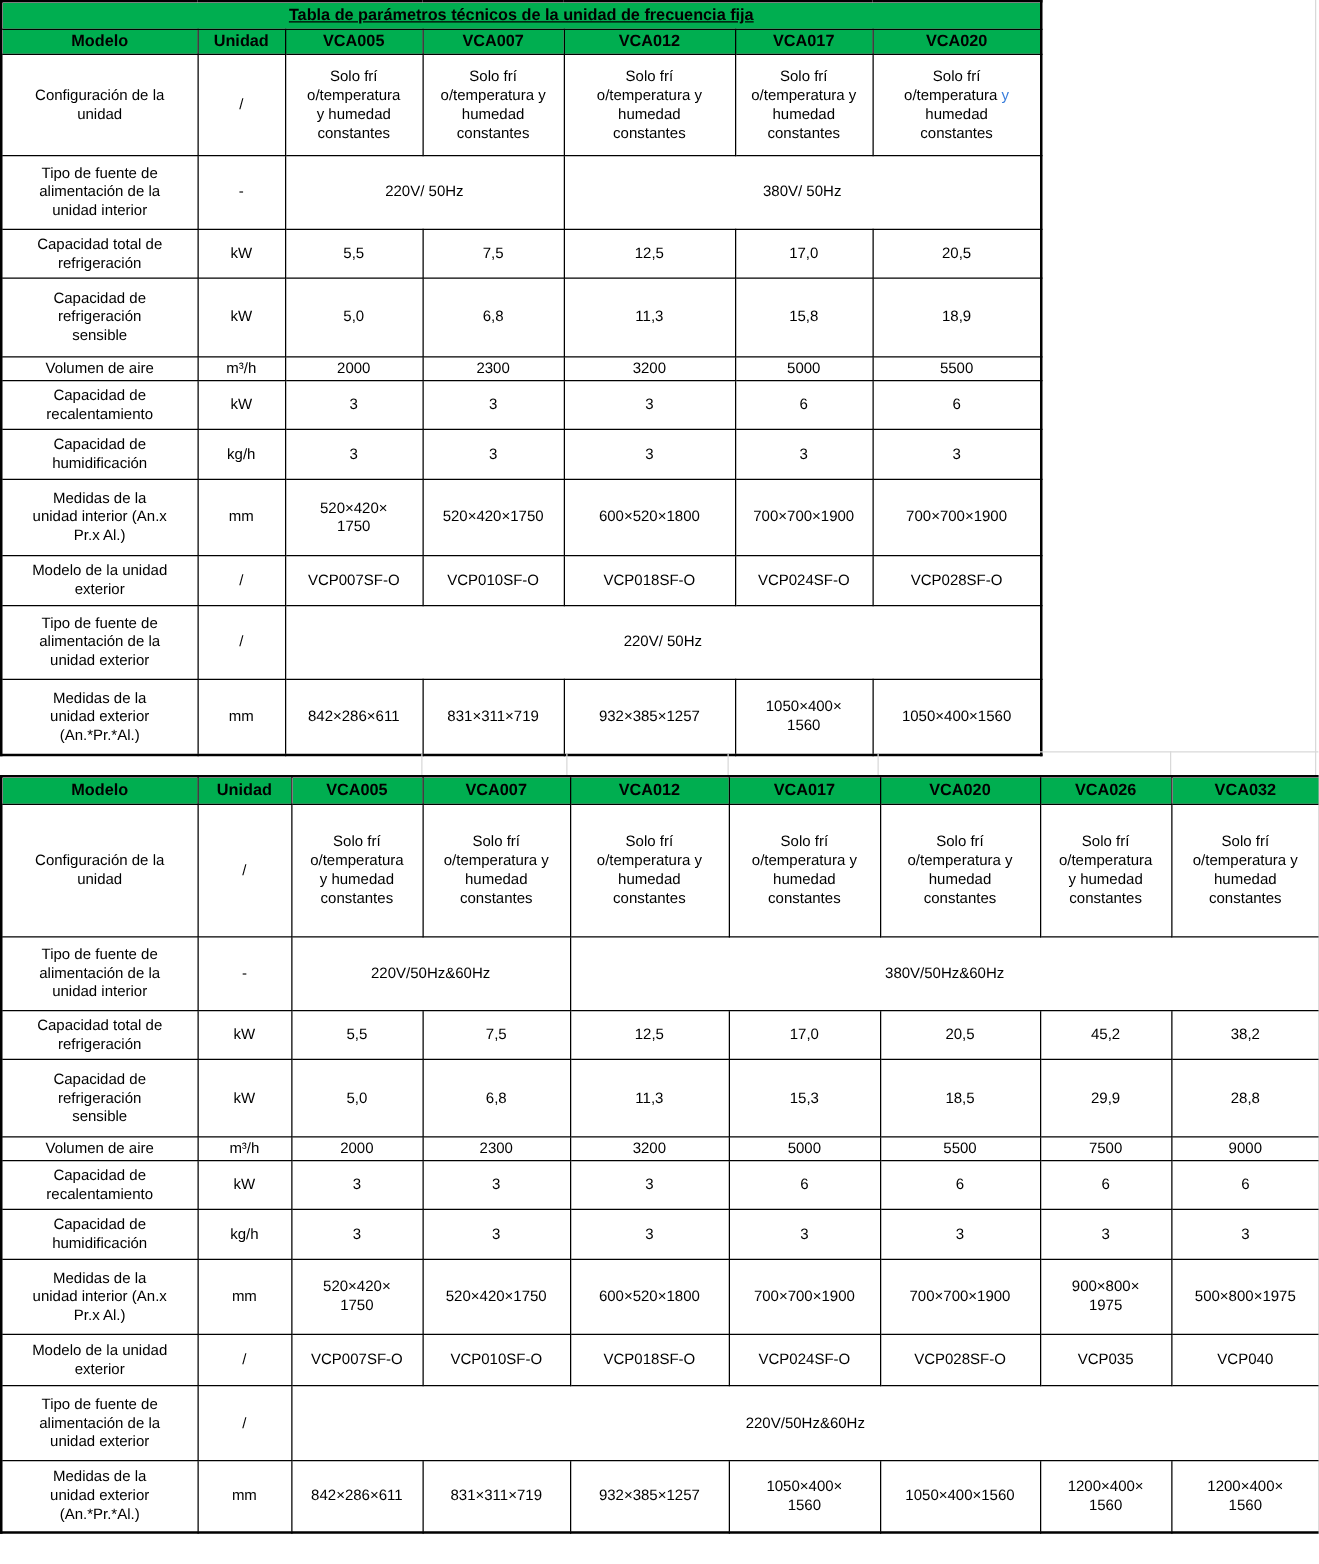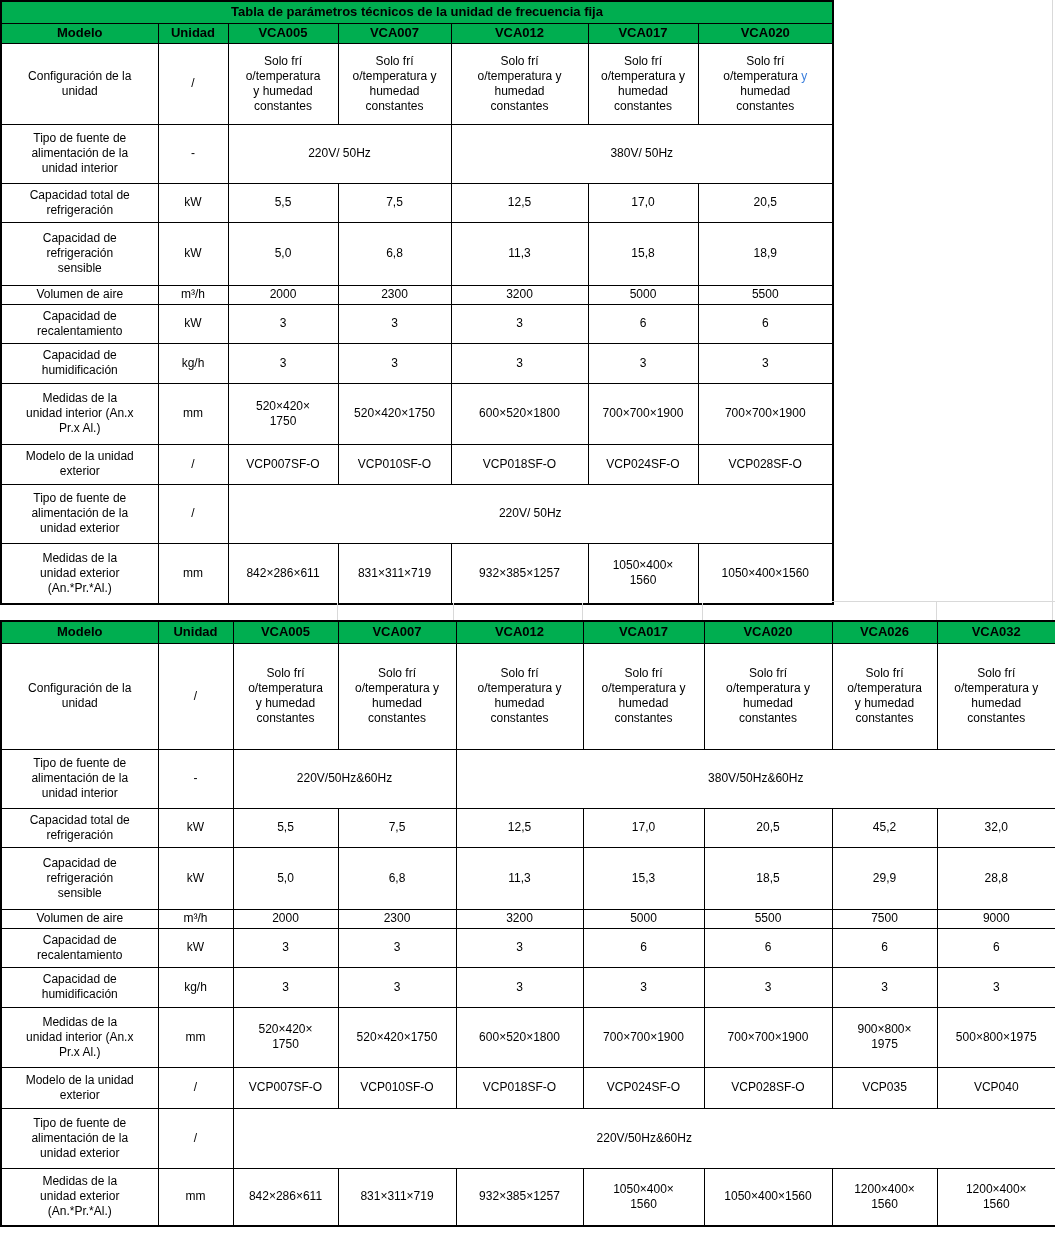--- a/index.html
+++ b/index.html
@@ -4,21 +4,21 @@
 <style>
   html,body{margin:0;padding:0;background:#fff;}
   .canvas{position:relative;width:1055px;height:1251px;background:#ffffff;
           font-family:"Liberation Sans",sans-serif;overflow:hidden;}
   table.tbl{position:absolute;border-collapse:collapse;table-layout:fixed;background:#fff;}
   .tbl td{border:1px solid #000;text-align:center;vertical-align:middle;
           white-space:pre-line;font-size:12px;line-height:1.25;padding:0 2px;
           color:#000;overflow:hidden;}
   .t1{left:0;top:0;width:832px;border:2px solid #000;}
   .t2{left:0;top:620px;width:1055px;border:2px solid #000;}
-  .ttl td{background:var(--green,#00AE50);font-weight:bold;font-size:13px;}
+  .ttl td{background:var(--green,#00AE50);font-weight:bold;font-size:13px;text-decoration:underline;}
   .hdr td{background:var(--green,#00AE50);font-weight:bold;font-size:13px;}
   .blue{color:var(--blue,#3A7EDC);}
   .gridline{position:absolute;background:var(--grid,#D9D9D9);}
 </style>
 </head>
 <body>
 
 <div class="canvas">
 
   <table class="tbl t1">
@@ -247,21 +247,21 @@
     <tr style="height:39px">
       <td class="lbl">Capacidad total de
 refrigeración</td>
       <td>kW</td>
       <td>5,5</td>
       <td>7,5</td>
       <td>12,5</td>
       <td>17,0</td>
       <td>20,5</td>
       <td>45,2</td>
-      <td>32,0</td>
+      <td>38,2</td>
     </tr>
     <tr style="height:62px">
       <td class="lbl">Capacidad de
 refrigeración
 sensible</td>
       <td>kW</td>
       <td>5,0</td>
       <td>6,8</td>
       <td>11,3</td>
       <td>15,3</td>

